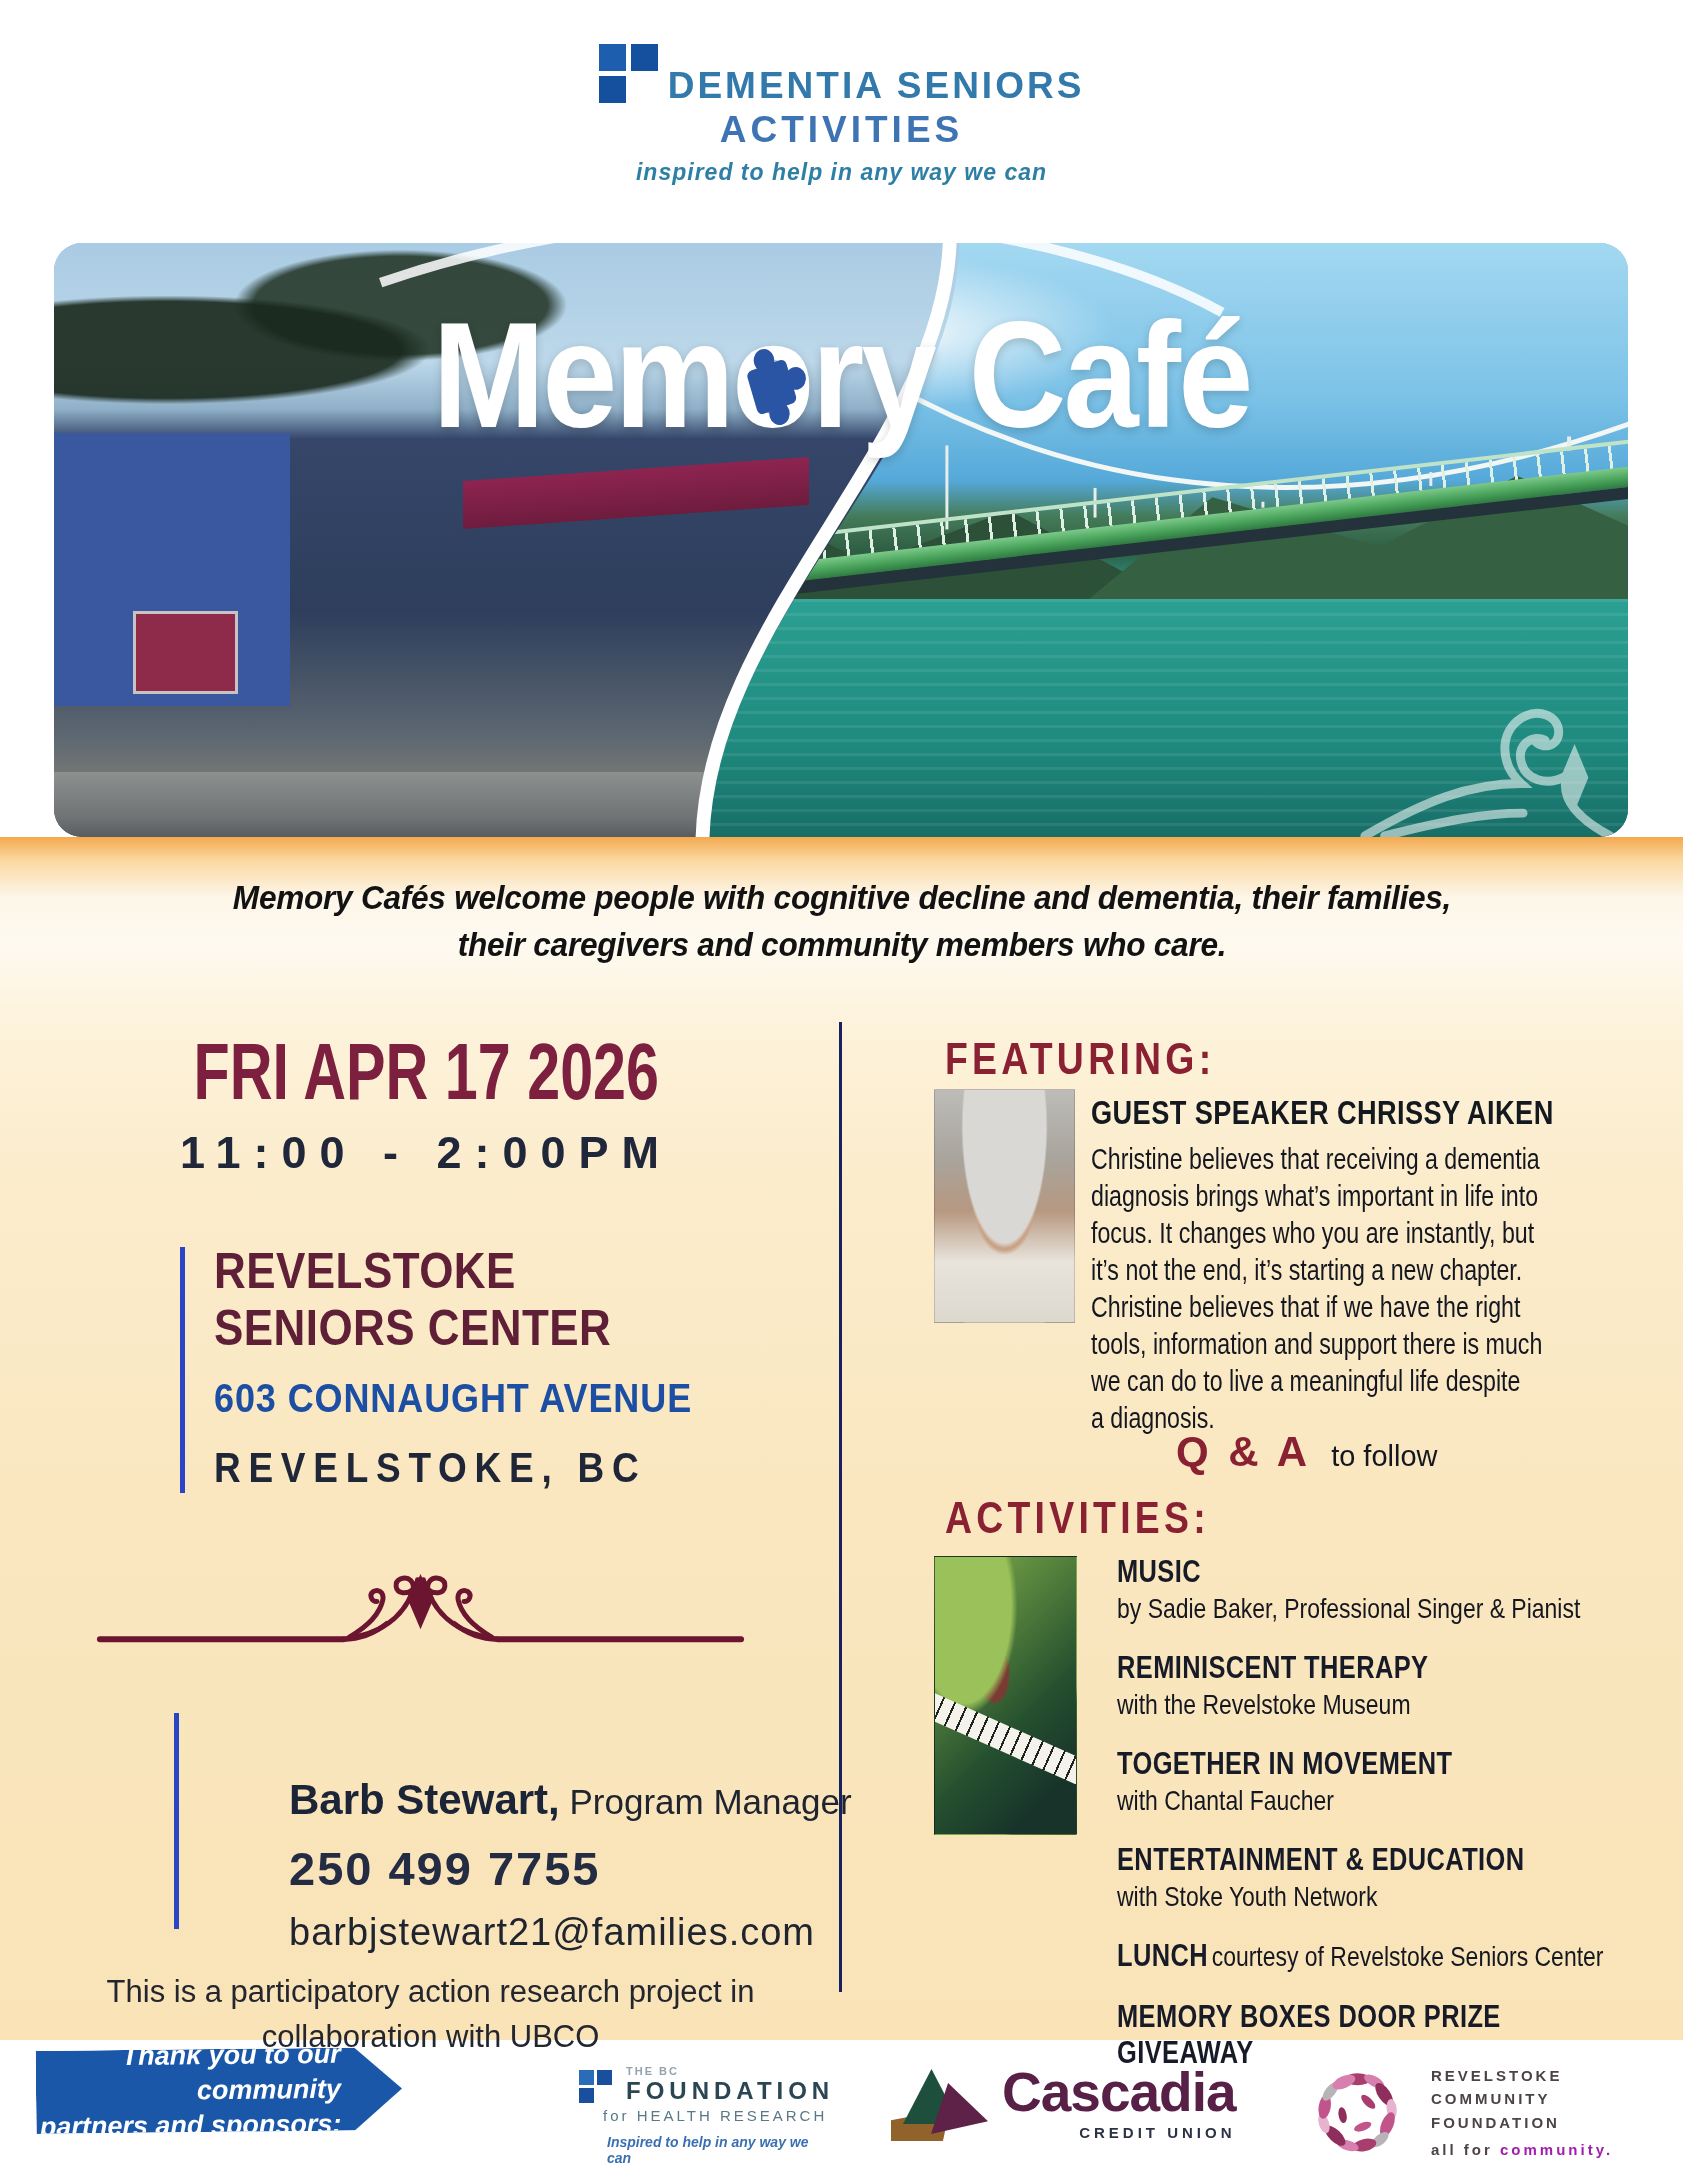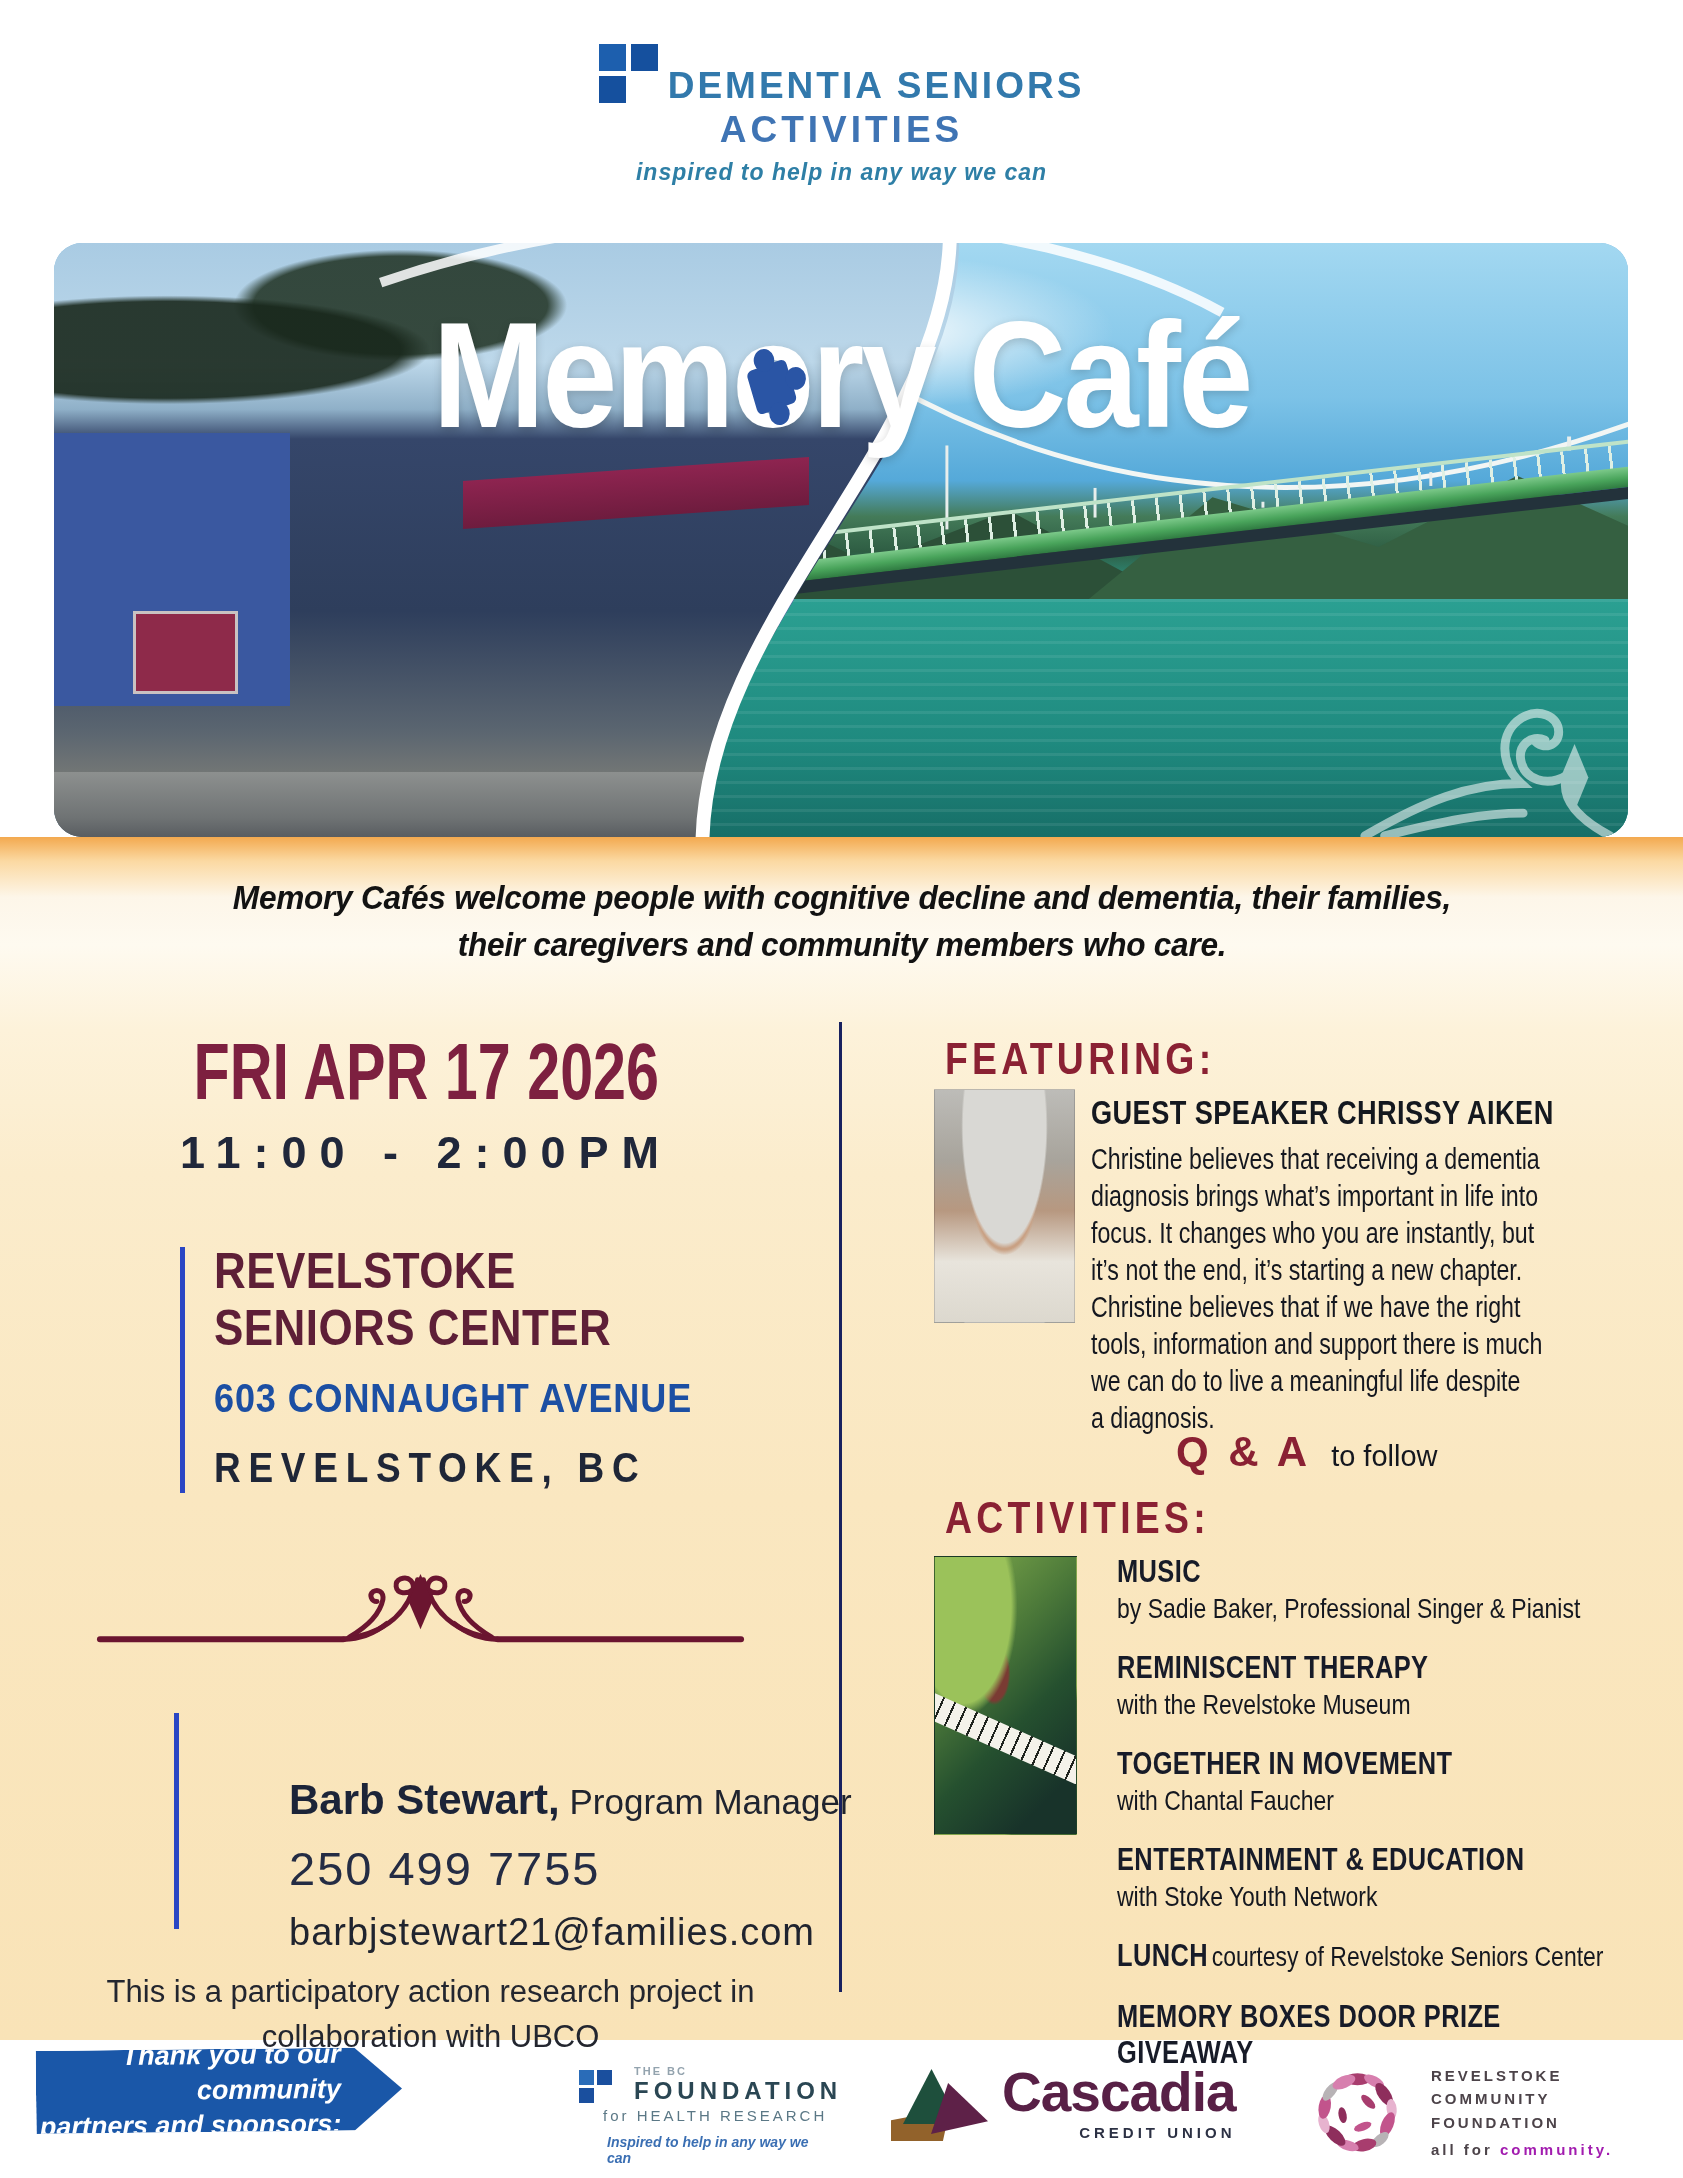--- a/index.html
+++ b/index.html
@@ -75,21 +75,21 @@
   .venue{position:absolute;left:214px;top:1243px;font-size:50px;font-weight:800;color:#5e1f37;line-height:1.14;letter-spacing:0.5px;}
   .venue .tscale{display:inline-block;transform:scaleX(.88);transform-origin:0 0;}
   .address{position:absolute;left:214px;top:1376px;font-size:40px;font-weight:700;color:#1c4fa3;letter-spacing:1px;}
   .address .tscale{display:inline-block;transform:scaleX(.9);transform-origin:0 0;}
   .city{position:absolute;left:214px;top:1443px;font-size:43px;font-weight:800;color:#1f2637;letter-spacing:9px;}
   .city .tscale{display:inline-block;transform:scaleX(.86);transform-origin:0 0;}
   .flourish{position:absolute;left:94px;top:1562px;}
   .c-head{position:absolute;left:289px;top:1715px;font-size:38px;font-weight:400;color:#1d2130;}
   .c-name{position:absolute;left:289px;top:1776px;font-size:42px;font-weight:800;color:#1c2438;}
   .c-role{font-size:35px;font-weight:400;color:#20242f;}
-  .c-phone{position:absolute;left:289px;top:1841px;font-size:47px;font-weight:400;color:#242c44;letter-spacing:2px;}
+  .c-phone{position:absolute;left:289px;top:1841px;font-size:47px;font-weight:700;color:#242c44;letter-spacing:2px;}
   .c-email{position:absolute;left:289px;top:1911px;font-size:38px;font-weight:400;color:#20242f;letter-spacing:1px;}
   .note{position:absolute;left:84px;top:1970px;width:693px;text-align:center;
     font-size:31px;color:#23262f;line-height:1.45;}
 
   
   .r-head{font-size:44px;font-weight:800;color:#8a2133;letter-spacing:5px;}
   .r-head .tscale{display:inline-block;transform:scaleX(.85);transform-origin:0 0;}
   .photo{position:absolute;border:1px solid rgba(0,0,0,.15);}
   .speaker-photo{left:934px;top:1089px;width:139px;height:232px;
     background:radial-gradient(ellipse at 50% 16%,#d9d8d4 0 42%,rgba(0,0,0,0) 44%),
@@ -113,21 +113,21 @@
   .item-title{font-size:31px;font-weight:800;color:#171b28;letter-spacing:0.5px;}
   .item-detail{font-size:28px;font-weight:400;color:#14171f;margin-top:3px;}
   .item-inline .item-detail-in{font-size:28px;font-weight:400;color:#14171f;}
 
   
   .pennant{position:absolute;left:36px;top:2049px;width:366px;height:83px;background:#1a57a8;
     clip-path:polygon(0 0,87% 0,100% 50%,87% 100%,0 100%);display:flex;align-items:center;justify-content:flex-end;
     padding-right:61px;box-sizing:border-box;transform:rotate(-.6deg);}
   .pennant-text{color:#fff;font-size:27px;font-style:italic;font-weight:700;text-align:right;line-height:1.3;}
   .bcfhr{position:absolute;left:579px;top:2065px;width:257px;}
-  .fsq-row{display:flex;align-items:flex-end;gap:22px;}
+  .fsq-row{display:flex;align-items:flex-end;gap:14px;}
   .fsqcol{display:grid;grid-template-columns:15px 15px;grid-auto-rows:15px;gap:3px;}
   .fsq{background:#2a6cb8;}
   .fsq.d{background:#1a4f9e;}
   .f-pre{font-size:11px;font-weight:700;color:#93a3ae;letter-spacing:2px;margin-bottom:2px;}
   .f-name{font-size:24px;font-weight:700;color:#2a4653;letter-spacing:5px;line-height:1;}
   .f-sub{font-size:15px;font-weight:400;color:#5b7886;letter-spacing:3px;margin:4px 0 0 24px;}
   .f-tag{font-size:14px;font-style:italic;font-weight:700;color:#3b6fb3;margin:10px 0 0 28px;}
   .cascadia{position:absolute;left:891px;top:2065px;display:flex;align-items:flex-start;gap:14px;}
   .casc-icon{position:relative;width:97px;height:79px;}
   .ct{position:absolute;}

